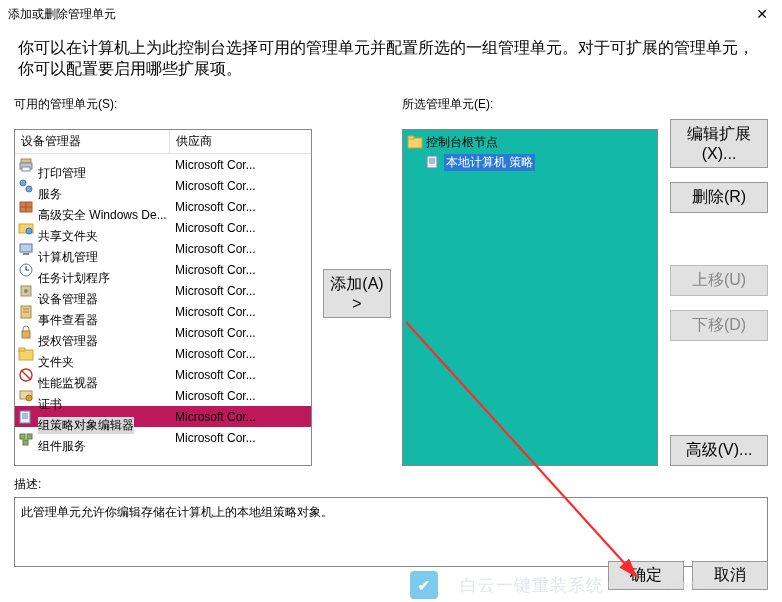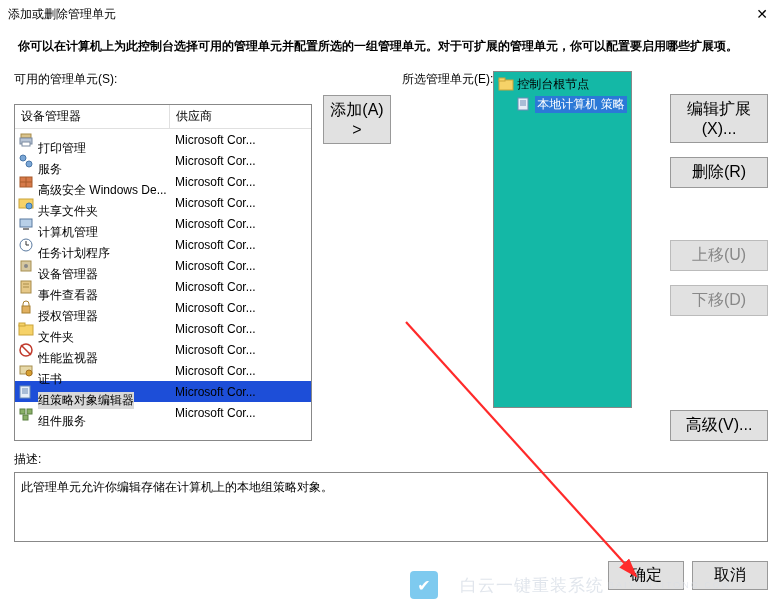--- a/index.html
+++ b/index.html
@@ -1,33 +1,33 @@
 <!DOCTYPE html>
 <html><head>
 <meta charset="utf-8">
 <style>
 * { box-sizing: border-box; margin: 0; padding: 0; }
 body { font-family: "Microsoft YaHei", "Segoe UI", sans-serif; font-size: 12px; background: #fff; color: #000; width: 782px; height: 602px; position: relative; overflow: hidden; }
 .titlebar { display: flex; justify-content: space-between; align-items: center; padding: 4px 0 4px 8px; height: 28px; }
 .titlebar-title { font-size: 12px; }
 .close-btn { width: 40px; height: 28px; display: flex; align-items: center; justify-content: center; font-size: 14px; cursor: pointer; }
-.instr { padding: 10px 18px 16px 18px; font-size: 12px; font-weight: bold; }
+.instr { padding: 10px 18px 16px 18px; font-size: 16px; }
 .main { display: flex; padding: 0 14px; gap: 10px; }
 .left-col { width: 298px; display: flex; flex-direction: column; }
-.mid-col { width: 70px; display: flex; flex-direction: column; justify-content: flex-start; align-items: center; padding-top: 24px; }
+.mid-col { width: 70px; display: flex; flex-direction: column; justify-content: center; align-items: center; padding-top: 24px; }
 .right-col { flex: 1; display: flex; gap: 12px; }
-.tree-col { width: 256px; display: flex; }
+.tree-col { width: 256px; display: flex; flex-direction: column; }
 .btn-col { flex: 1; display: flex; flex-direction: column; gap: 4px; }
 .section-label { margin-bottom: 16px; font-size: 12px; }
 .listbox { border: 1px solid #888; height: 337px; overflow-y: auto; overflow-x: hidden; background: #fff; position: relative; }
 .list-header { display: flex; background: #fff; border-bottom: 1px solid #e0e0e0; position: sticky; top: 0; }
 .list-header .col1 { width: 155px; padding: 3px 6px; border-right: 1px solid #e0e0e0; }
 .list-header .col2 { flex: 1; padding: 3px 6px; }
 .list-row { display: flex; align-items: center; padding: 2px 3px; cursor: default; height: 21px; }
-.list-row.selected { background: #1d4ed8; }
+.list-row.selected { background: #be185d; }
 .list-row.selected .col1-text { background: #d9d9d9; }
 .list-row .icon { width: 16px; height: 16px; margin-right: 4px; flex-shrink: 0; display: inline-flex; align-items: center; justify-content: center; }
 .list-row .col1 { width: 155px; display: flex; align-items: center; }
 .list-row .col1-text { white-space: nowrap; overflow: hidden; text-overflow: ellipsis; margin-top: 18px; }
 .list-row .col2 { flex: 1; white-space: nowrap; overflow: hidden; text-overflow: ellipsis; padding-left: 2px; }
 .treebox { border: 1px solid #888; height: 337px; background: #14b8a6; padding: 2px; }
 .tree-row { display: flex; align-items: center; padding: 1px 2px; height: 20px; }
 .tree-row .indent { display: inline-block; }
 .tree-row .icon { width: 16px; height: 16px; margin-right: 3px; display: inline-flex; align-items: center; justify-content: center; }
 .tree-row .label { white-space: nowrap; }

